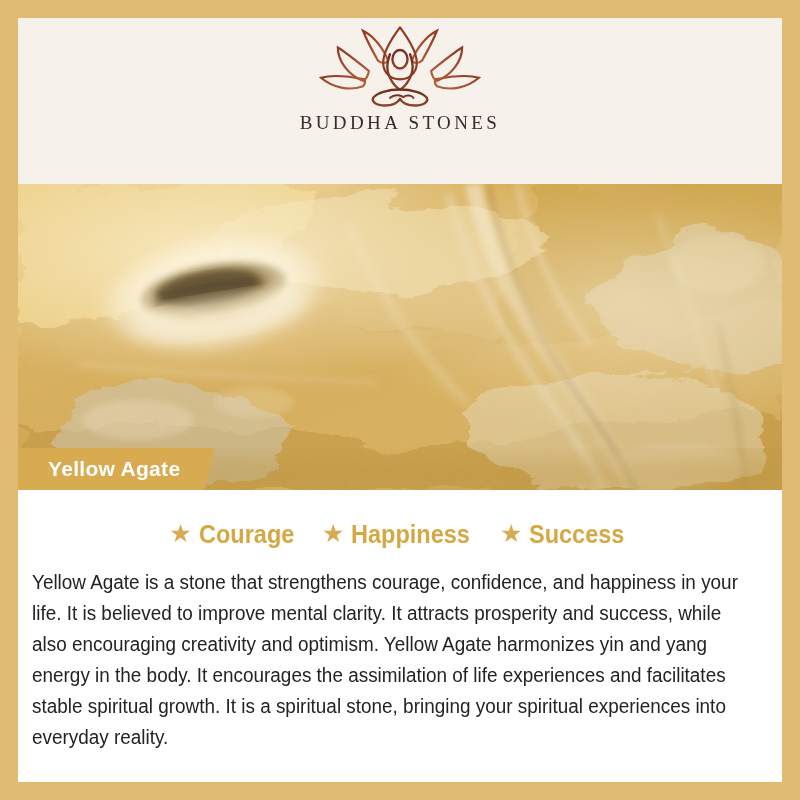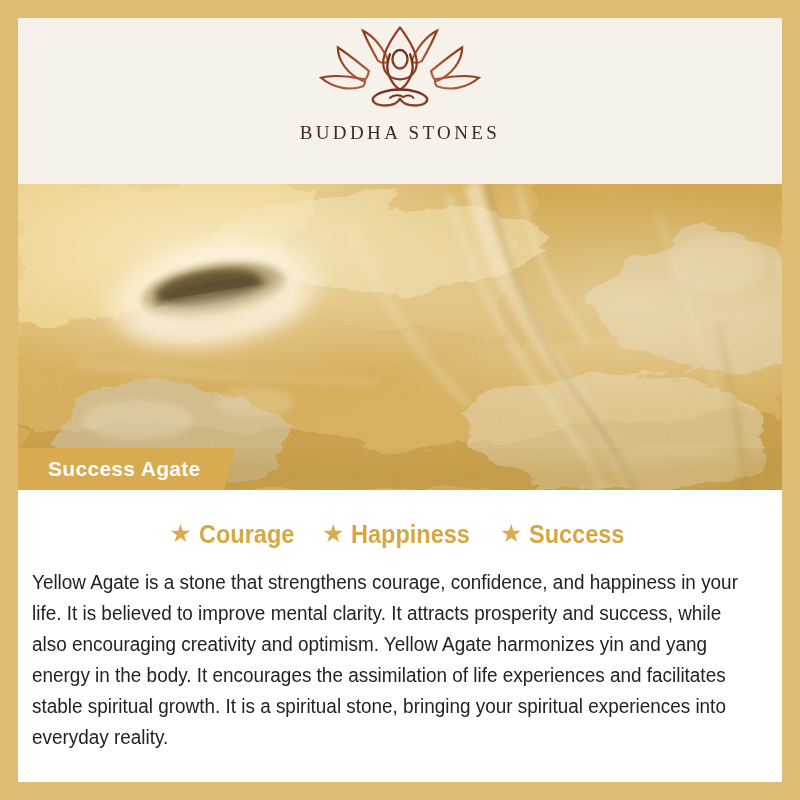--- a/index.html
+++ b/index.html
@@ -52,21 +52,21 @@
     align-items: center;
   }
 
   .logo-mark {
     width: 168px;
     height: 86px;
     display: block;
   }
 
   .brand-name {
-    margin-top: 12px;
+    margin-top: 2px;
     font-family: "Liberation Serif", serif;
     font-size: 19px;
     letter-spacing: 3.4px;
     color: #3b2b25;
     font-weight: 400;
     white-space: nowrap;
   }
 
   
   .title-band {
@@ -343,21 +343,21 @@
           <ellipse cx="660" cy="282" rx="70" ry="22" fill="#fdf4da" filter="url(#soft2)" opacity="0.3"></ellipse>
         </g>
 
         <path d="M0 276 C180 262 420 300 764 268 V306 H0 Z" fill="#b8913f" opacity="0.45" filter="url(#soft3)"></path>
 
         <rect width="764" height="306" filter="url(#grain)" opacity="0.5" style="mix-blend-mode:overlay"></rect>
       </svg>
     </div>
 
     <div class="stone-label">
-      <span class="stone-label-text">Success Agate</span>
+      <span class="stone-label-text">Yellow Agate</span>
     </div>
 
     <div class="content">
 
       <div class="benefits-row">
 
         <div class="benefit">
           <span class="benefit-star">★</span>
           <span class="benefit-label">Courage</span>
         </div>

